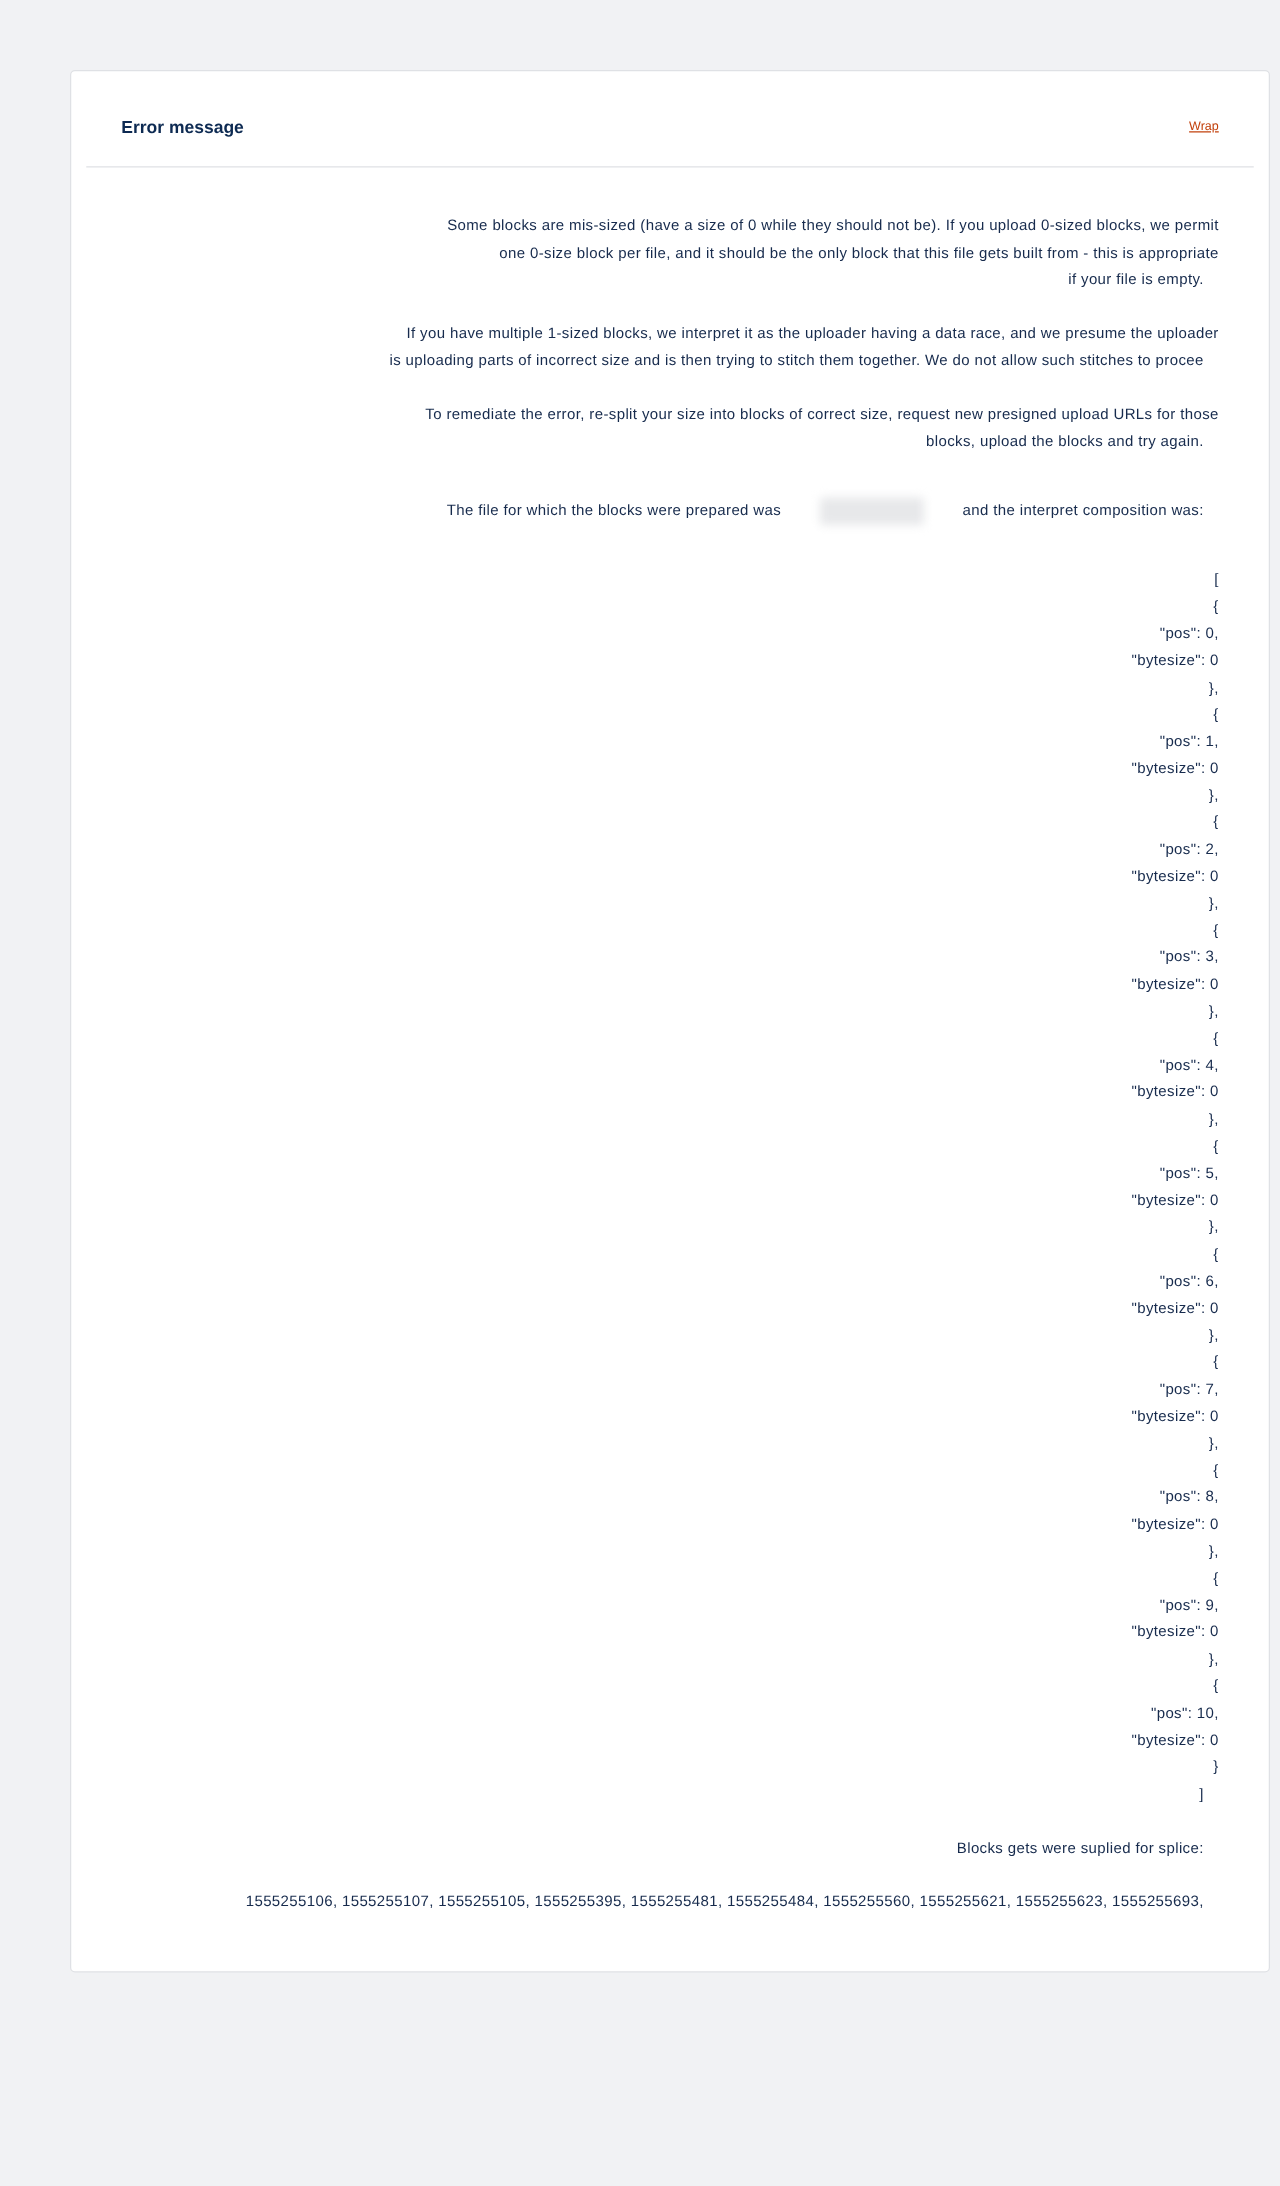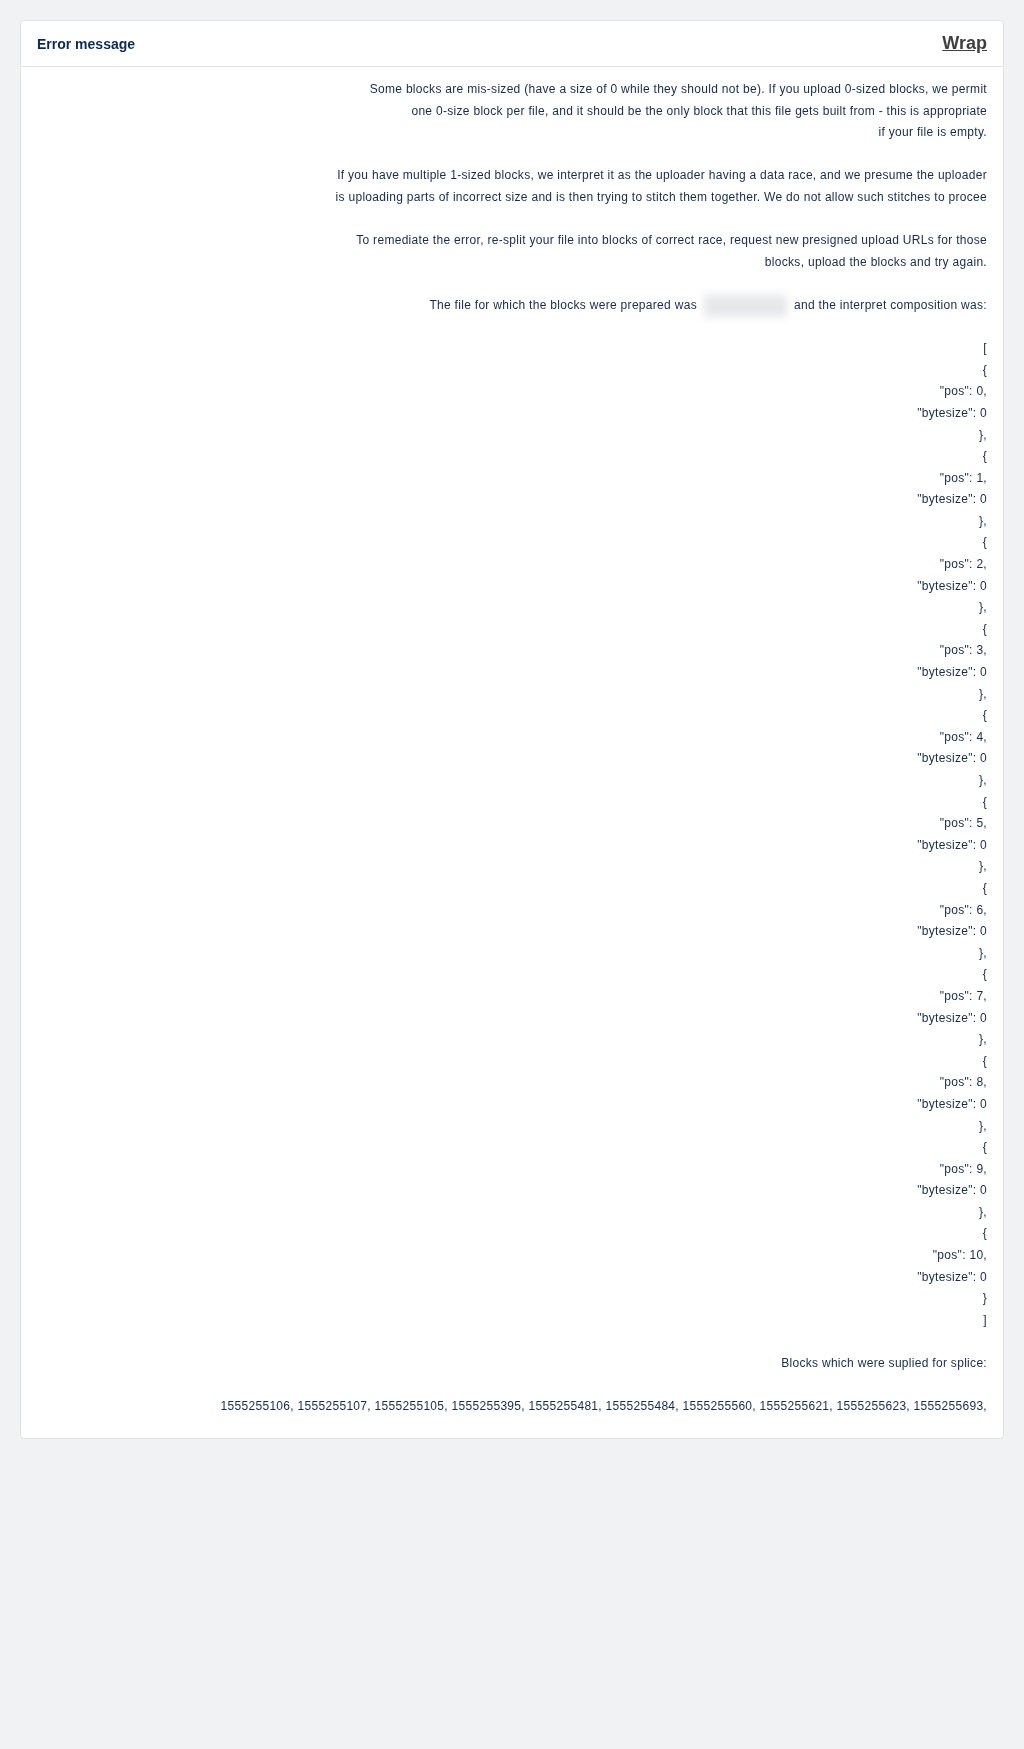--- a/index.html
+++ b/index.html
@@ -1,15 +1,15 @@
 <!DOCTYPE html>
 <html><head>
   <meta charset="utf-8">
   <style>
-    * { box-sizing: border-box; margin: 0; padding: 0; }
+    * { box-sizing: border-box; margin: 12px; padding: 0; }
     body {
       background: #f1f2f4;
       font-family: -apple-system, BlinkMacSystemFont, "Segoe UI", Helvetica, Arial, sans-serif;
       padding: 20px;
       width: 1024px;
     }
     .card {
       background: #ffffff;
       border: 1px solid #dfe1e5;
       border-radius: 4px;
@@ -21,25 +21,24 @@
       align-items: center;
       padding: 12px 16px;
       border-bottom: 1px solid #dfe1e5;
     }
     .card-title {
       font-size: 14px;
       font-weight: 700;
       color: #0d2a52;
     }
     .wrap-link {
-      color: #404040;
-      font-size: 18px;
+      color: #c2410c;
+      font-size: 10px;
       text-decoration: underline;
       cursor: pointer;
-      font-weight: bold;
     }
     .card-body {
       padding: 12px 16px 20px 16px;
       overflow-x: auto;
     }
     pre.error-text {
       font-family: Liberation Sans, sans-serif;
       font-size: 12px;
       line-height: 1.8;
       color: #172b4d;
@@ -69,21 +68,21 @@
     <a class="wrap-link">Wrap</a>
   </div>
   <div class="card-body">
 <pre class="error-text"><span>Some blocks are mis-sized (have a size of 0 while they should not be). If you upload 0-sized blocks, we permit
 one 0-size block per file, and it should be the only block that this file gets built from - this is appropriate
 if your file is empty.</span>
 
 <span>If you have multiple 1-sized blocks, we interpret it as the uploader having a data race, and we presume the uploader
 is uploading parts of incorrect size and is then trying to stitch them together. We do not allow such stitches to procee</span>
 
-<span>To remediate the error, re-split your file into blocks of correct race, request new presigned upload URLs for those
+<span>To remediate the error, re-split your size into blocks of correct size, request new presigned upload URLs for those
 blocks, upload the blocks and try again.</span>
 
 <span>The file for which the blocks were prepared was </span> <span class="blur">██_███_██_</span> <span> and the interpret composition was:</span>
 
 <span id="composition-json">[
   {
     "pos": 0,
     "bytesize": 0
   },
   {
@@ -121,17 +120,17 @@
   {
     "pos": 9,
     "bytesize": 0
   },
   {
     "pos": 10,
     "bytesize": 0
   }
 ]</span>
 
-<span>Blocks which were suplied for splice:</span>
+<span>Blocks gets were suplied for splice:</span>
 
 <span id="block-ids-list">1555255106, 1555255107, 1555255105, 1555255395, 1555255481, 1555255484, 1555255560, 1555255621, 1555255623, 1555255693,</span></pre>
   </div>
 </div>
 
 </body></html>

